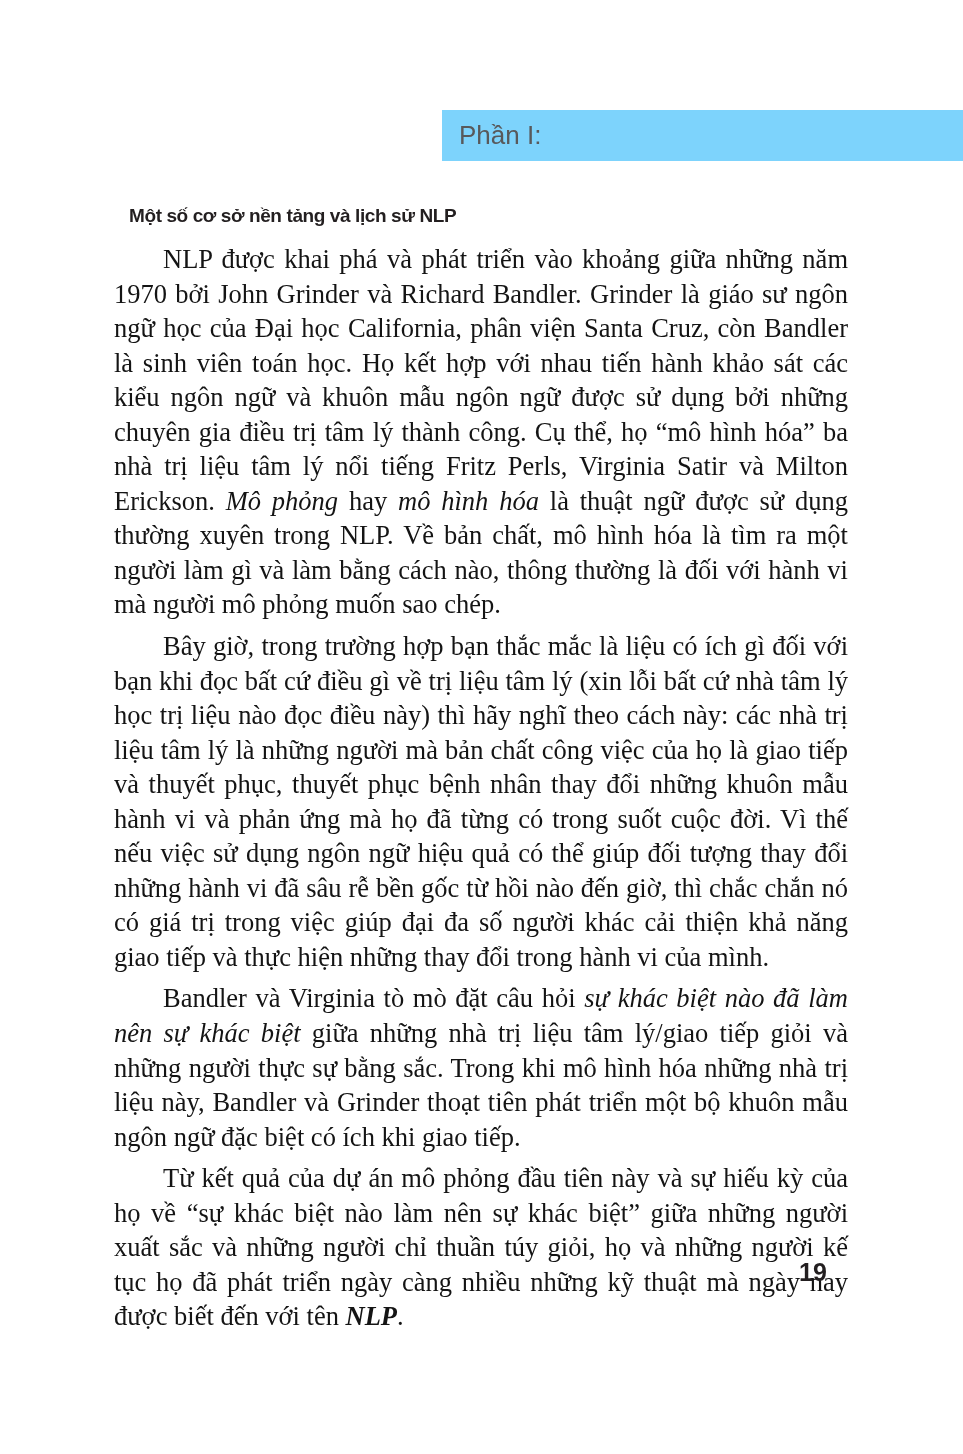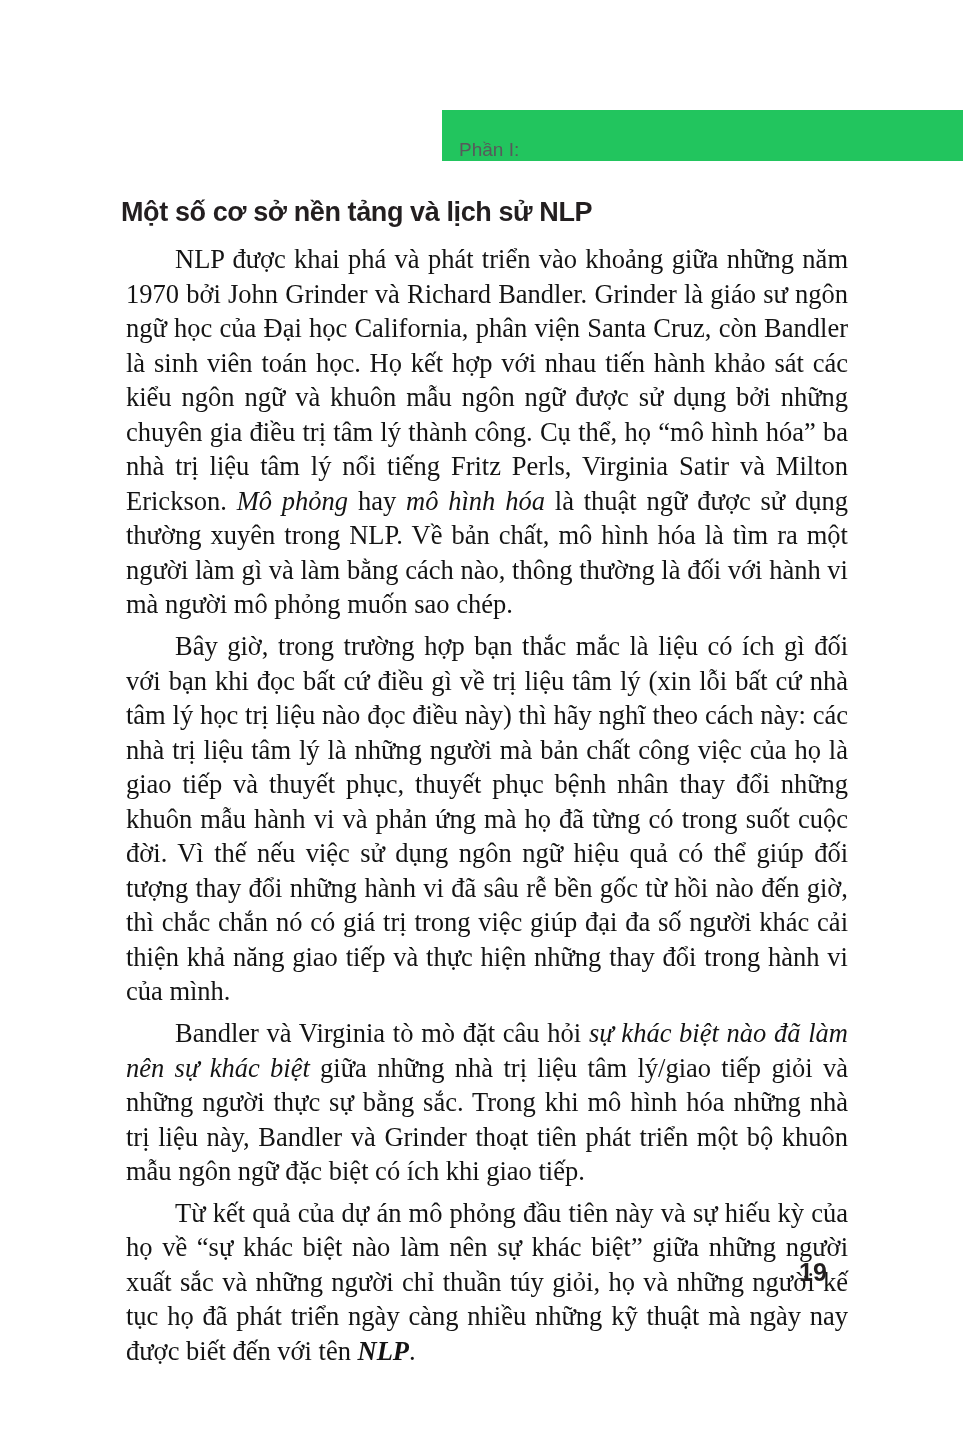--- a/index.html
+++ b/index.html
@@ -10,61 +10,61 @@
     background: #ffffff;
     overflow: hidden;
     font-family: "Liberation Serif", serif;
   }
   .header-bar {
     position: absolute;
     top: 110px;
     left: 442px;
     right: 0;
     height: 51px;
-    background: #22c55e;
+    background: #7dd3fc;
     display: flex;
-    align-items: flex-end;
+    align-items: center;
     font-family: "Liberation Sans", sans-serif;
-    font-size: 19px;
+    font-size: 26px;
     white-space: nowrap;
   }
   .header-prefix {
     color: #58595b;
     margin-left: 17px;
     font-weight: normal;
   }
   .header-title {
     color: #231f20;
     font-weight: bold;
     margin-left: 7px;
     letter-spacing: -0.2px;
   }
   .section-heading {
     position: absolute;
     top: 189px;
     left: 113px;
-    margin: 8px;
+    margin: 16px;
     font-family: "Liberation Sans", sans-serif;
-    font-size: 27px;
+    font-size: 19px;
     font-weight: bold;
     color: #231f20;
     letter-spacing: -0.4px;
   }
   .body-text {
     position: absolute;
     top: 242px;
     left: 114px;
     width: 734px;
     font-size: 26.5px;
     line-height: 34.55px;
     color: #141414;
     text-align: justify;
   }
   .body-text p {
-    margin: 0 0 7px 12px;
+    margin: 0 0 7px 0;
     text-indent: 49px;
   }
   .seg-italic { font-style: italic; }
   .seg-bold-italic { font-style: italic; font-weight: bold; }
   .page-number {
     position: absolute;
     top: 1258px;
     left: 799px;
     font-family: "Liberation Sans", sans-serif;
     font-size: 25px;

